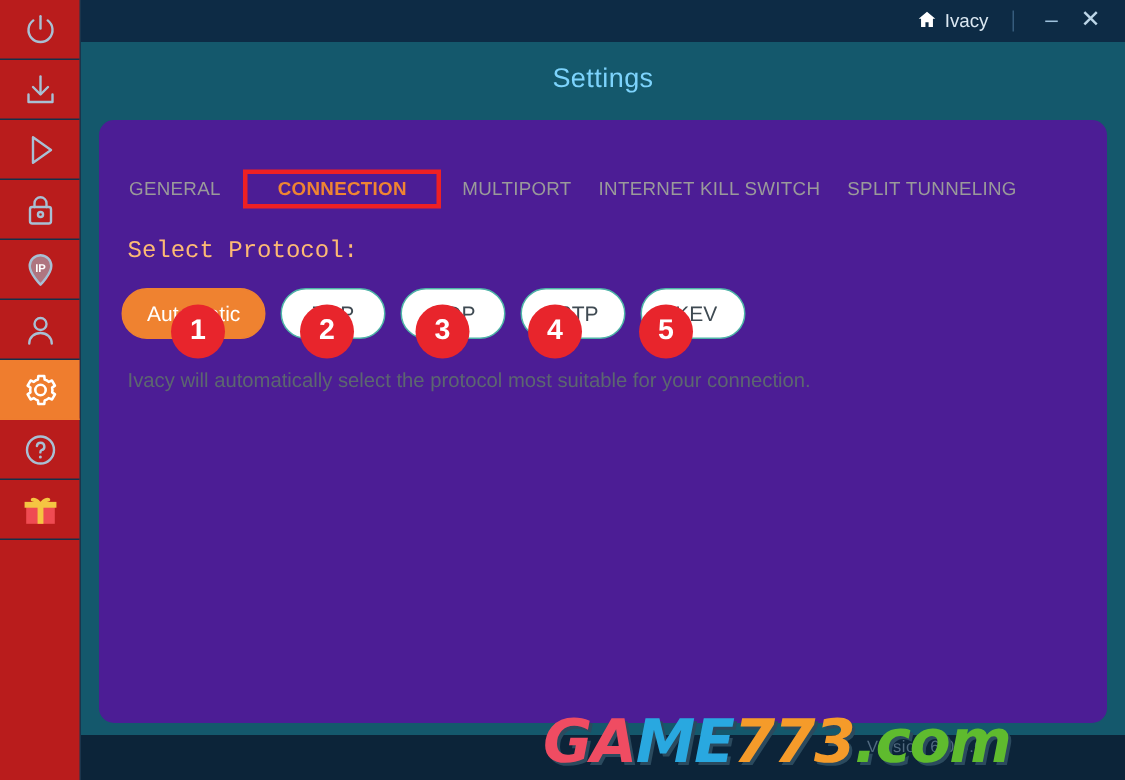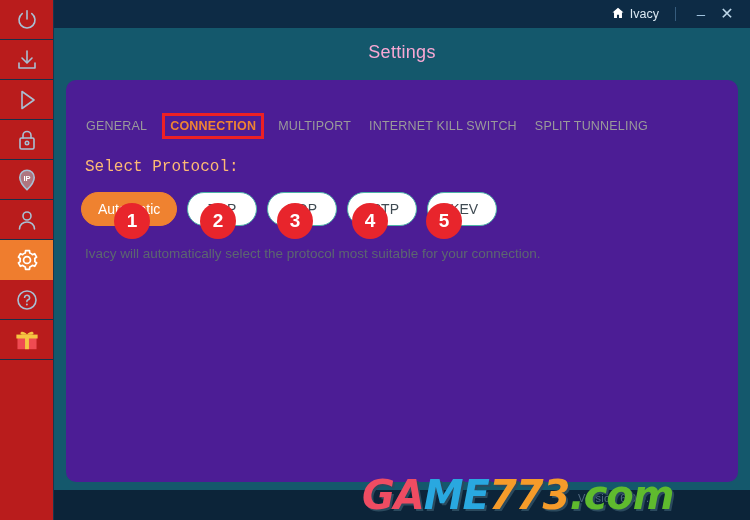--- a/index.html
+++ b/index.html
@@ -99,21 +99,21 @@
     left: 54px; top: 28px;
     width: 696px;
     height: 462px;
     background: #14586c;
   }
   #page-title {
     position: absolute;
     left: 0; top: 14px;
     width: 696px;
     text-align: center;
-    color: #f9a8d4;
+    color: #7dd3fc;
     font-size: 18px;
     letter-spacing: .3px;
   }
 
   
   #card {
     position: absolute;
     left: 12px; top: 52px;
     width: 672px;
     height: 402px;
@@ -135,21 +135,21 @@
     color: #9a9a9a;
     letter-spacing: .2px;
     padding: 3px 0;
     margin-right: 18px;
     white-space: nowrap;
   }
   .tab.active {
     color: #ef8432;
     font-weight: bold;
     border: 3px solid #ee2024;
-    padding: 3px 5px;
+    padding: 3px 20px;
     margin-right: 14px;
     margin-left: -3px;
   }
 
   
   #select-label {
     position: absolute;
     left: 31px; top: 130px;
     font-size: 16px;
     color: #fdba74;

